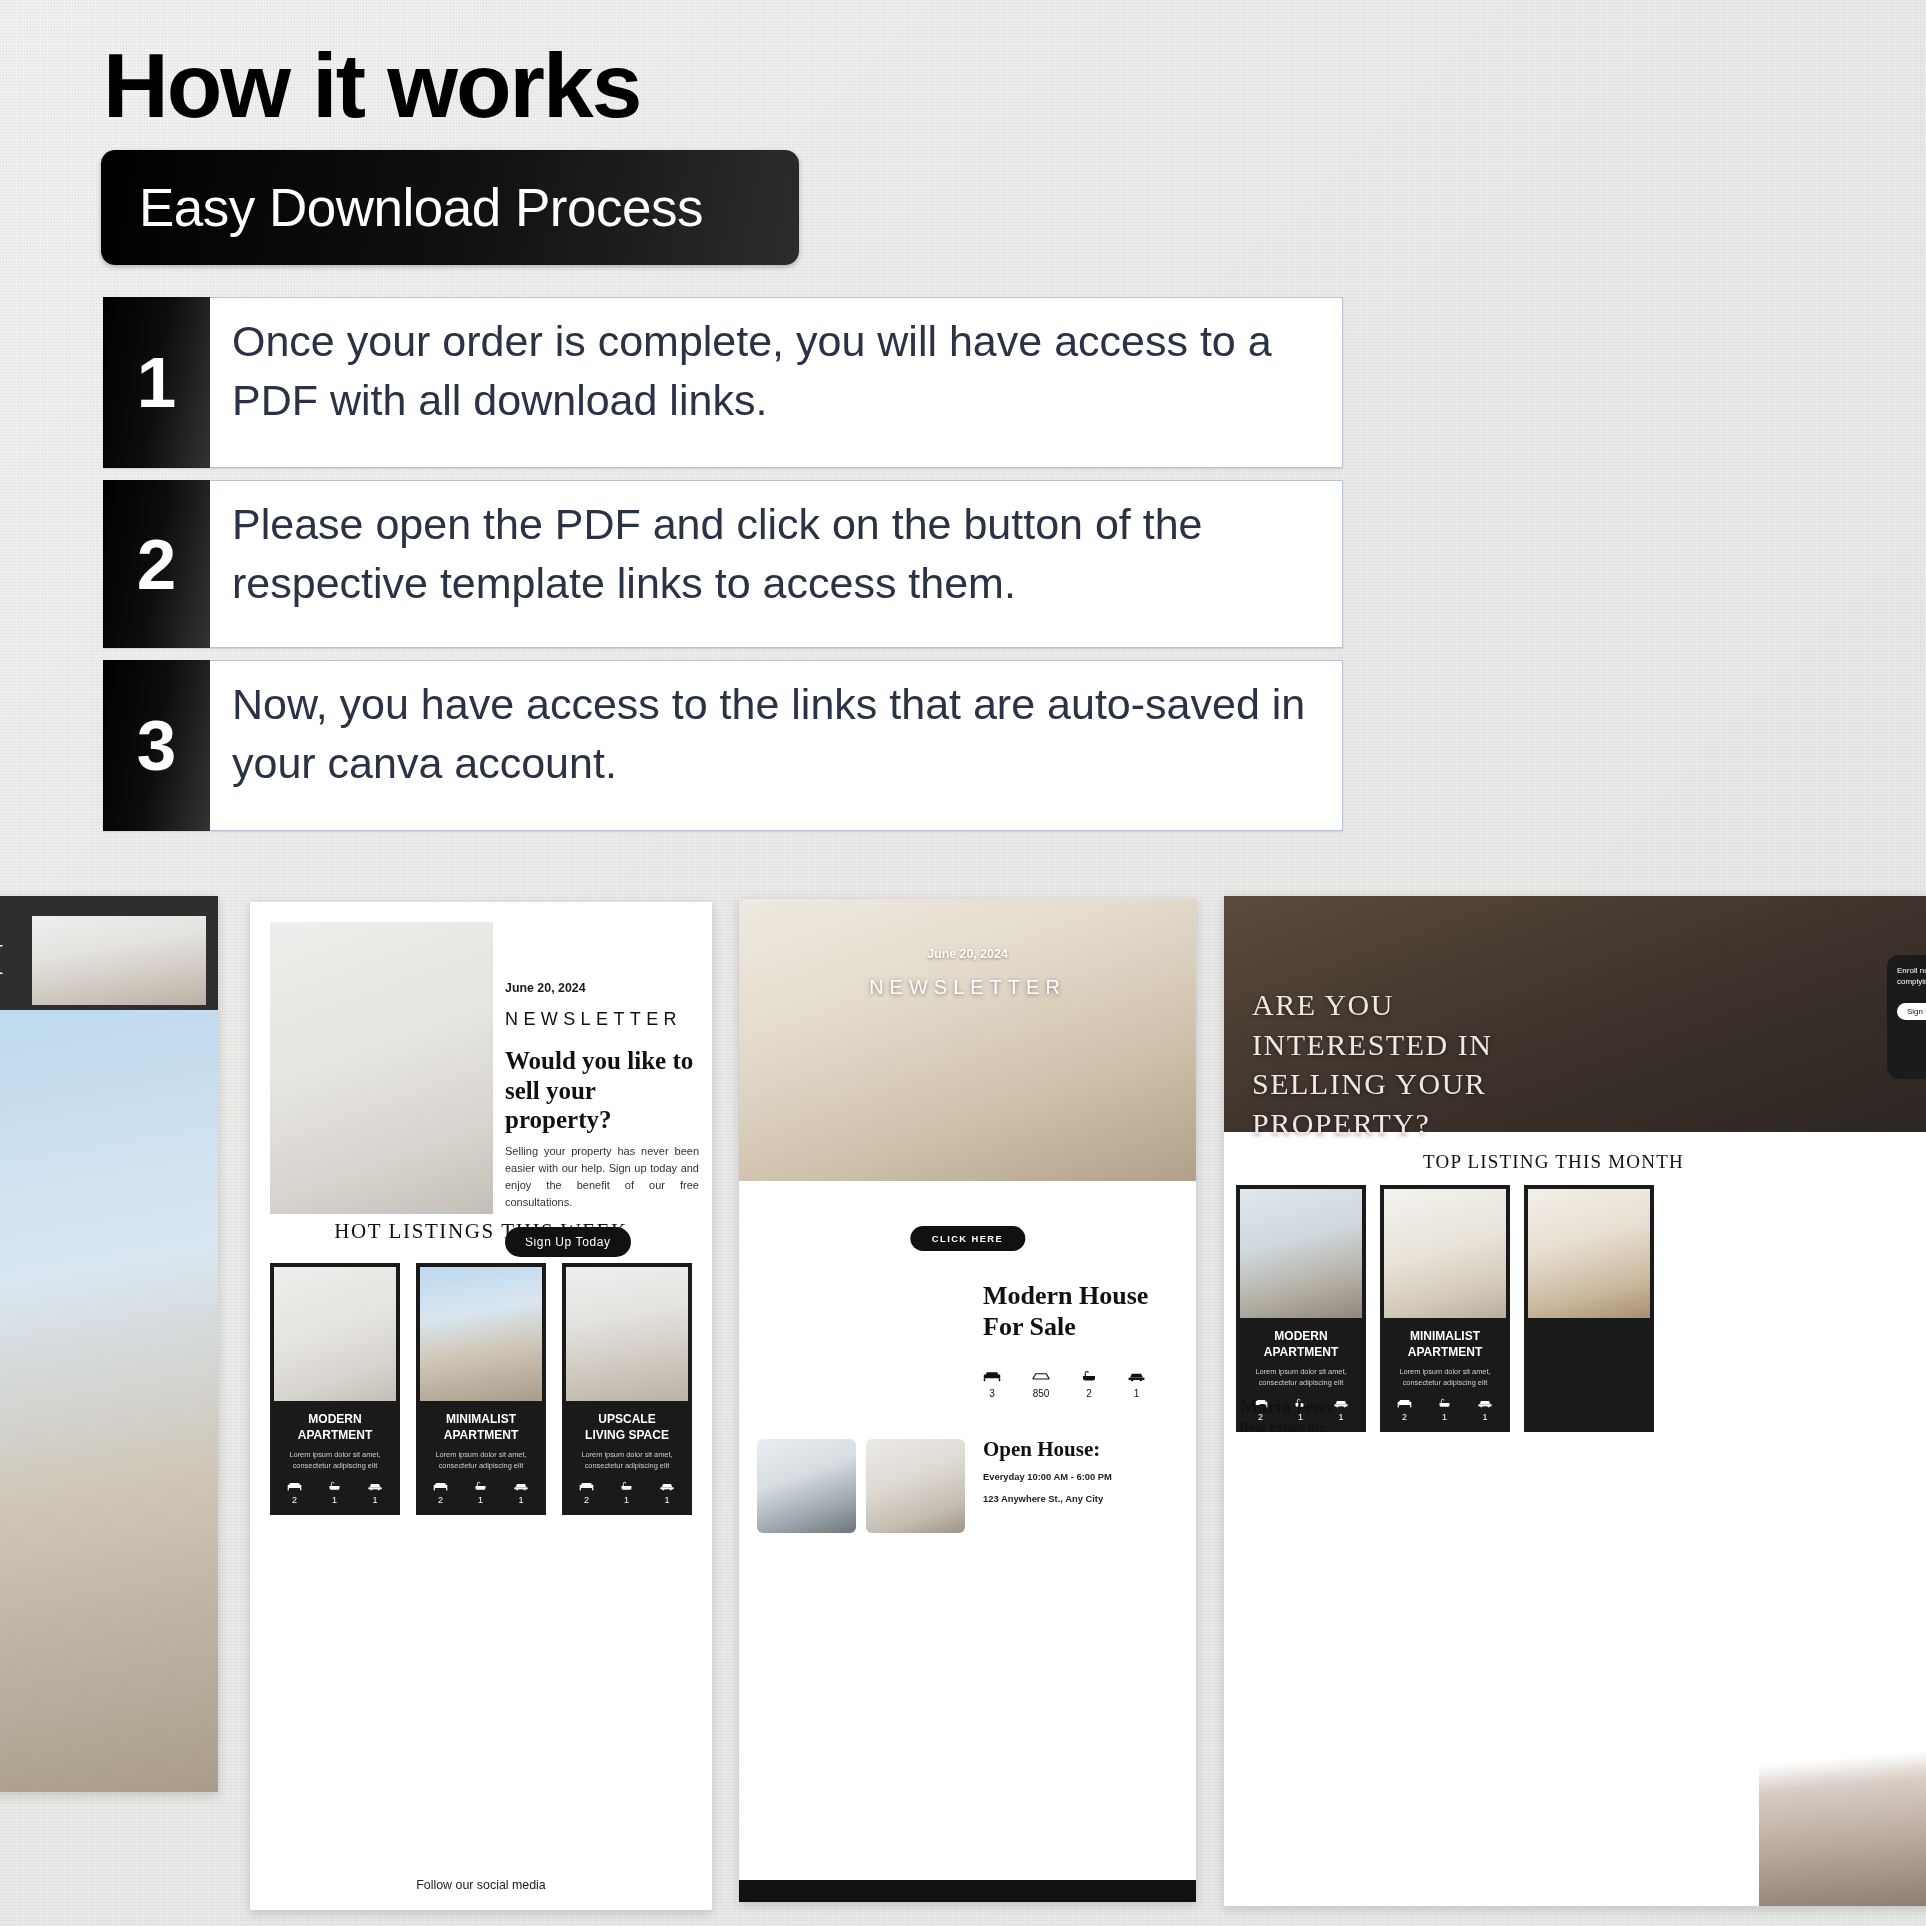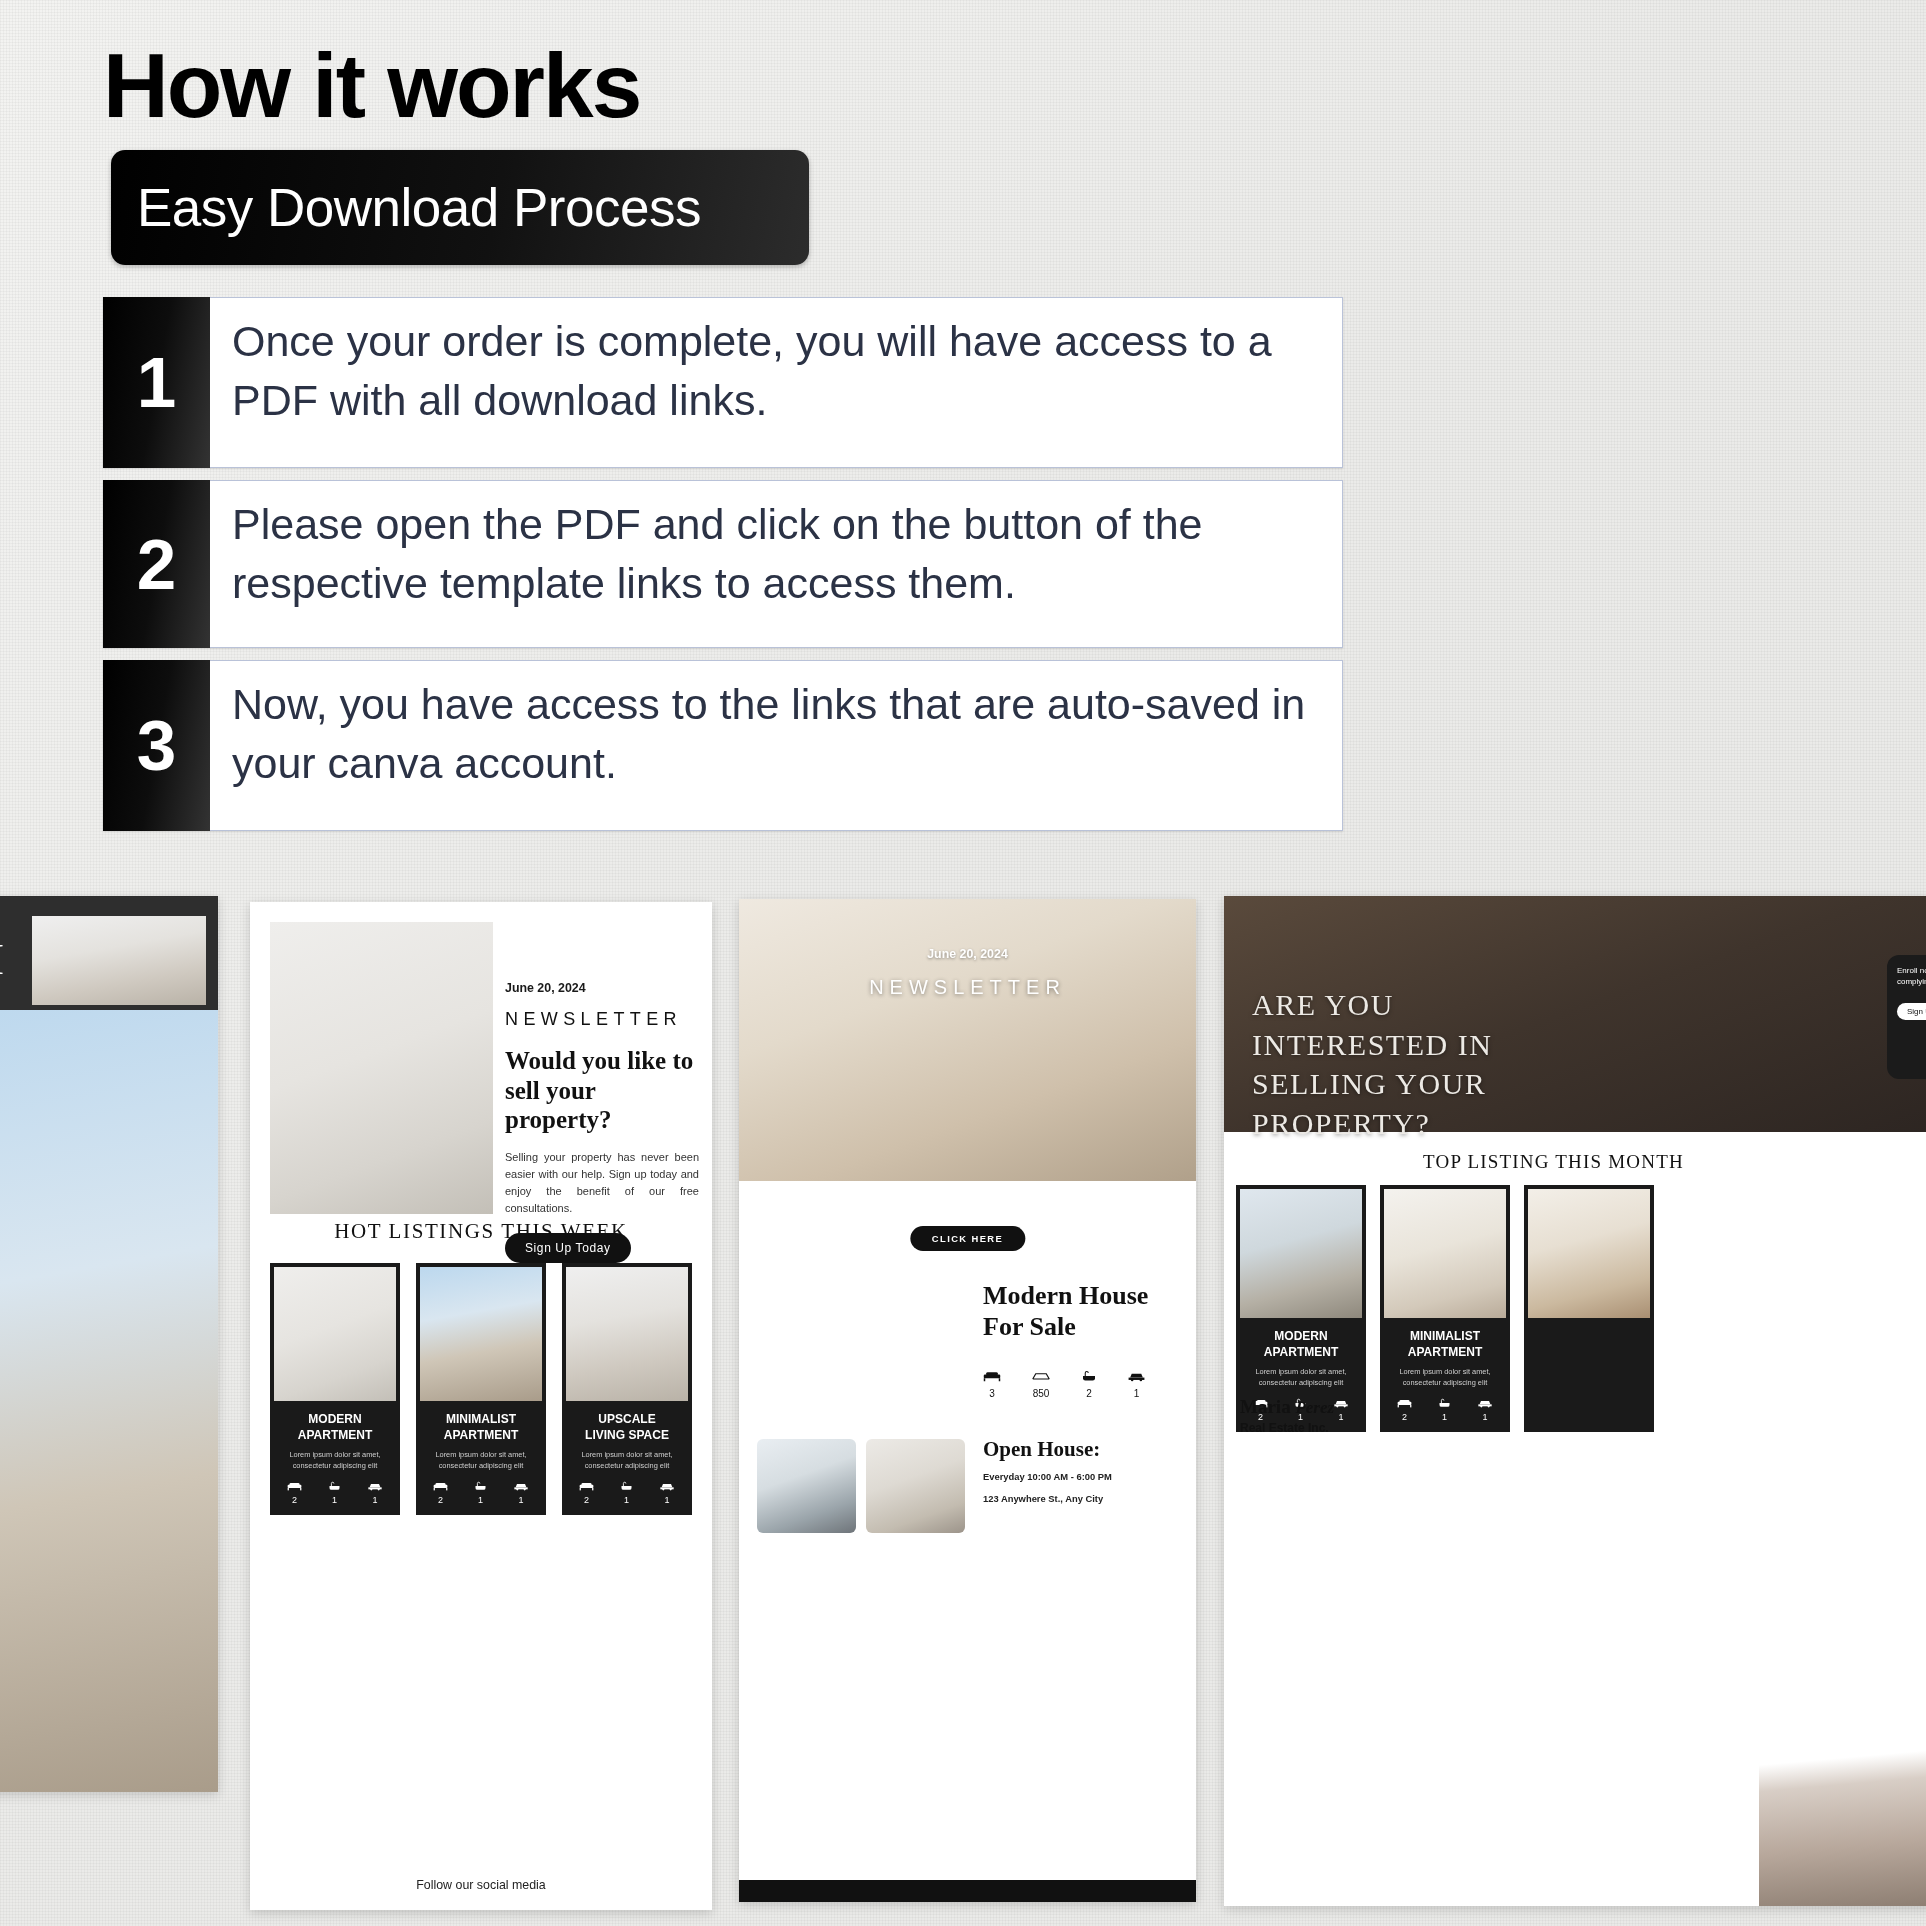--- a/index.html
+++ b/index.html
@@ -16,24 +16,24 @@
       linear-gradient(135deg, #f3f3f1 0%, #ebebe9 45%, #e9e9e7 100%);
   }
 
   
   .page-title {
     position: absolute; left: 103px; top: 38px;
     font-size: 91px; font-weight: bold; color: #000;
     letter-spacing: -2px; line-height: 1.05;
   }
   .ribbon {
-    position: absolute; left: 111px; top: 150px;
+    position: absolute; left: 101px; top: 150px;
     width: 698px; height: 115px; border-radius: 14px;
     background: linear-gradient(100deg, #000 0%, #111 55%, #2c2c2c 100%);
-    display: flex; align-items: center; padding-left: 26px;
+    display: flex; align-items: center; padding-left: 38px;
     box-shadow: 0 2px 5px rgba(0,0,0,0.25);
   }
   .ribbon-text { color:#fff; font-size: 53px; font-weight: 400; letter-spacing: -0.5px; }
 
   
   .steps { position:absolute; left:103px; top:297px; width:1240px; }
   .step {
     display:flex; background:#fff; border:1px solid #b9c2d8;
     margin-bottom: 12px; box-shadow: 0 1px 2px rgba(0,0,0,0.10);
   }
@@ -64,21 +64,21 @@
   .t1-thumb { position:absolute; right:12px; top:20px; width:174px; height:89px; overflow:hidden; }
   .t1-photo { position:absolute; left:0; top:114px; width:100%; height:782px; }
 
   
   .tpl2 { left:250px; top:6px; width:462px; height:1008px; }
   .t2-img { position:absolute; left:20px; top:20px; width:223px; height:292px; }
   .t2-col { position:absolute; left:255px; top:79px; width:194px; }
   .t2-date { font-size:12.4px; color:#1a1a1a; font-weight:600; }
   .t2-news { font-size:18px; letter-spacing:5.4px; color:#111; margin-top:14px; font-weight:400;}
   .t2-head { font-family:"Liberation Serif", serif; font-size:25px; line-height:1.18; color:#111; margin-top:16px; font-weight:700; }
-  .t2-para { font-size:11px; line-height:1.55; color:#333; margin-top:14px; text-align:justify; }
+  .t2-para { font-size:11px; line-height:1.55; color:#333; margin-top:8px; text-align:justify; }
   .t2-btn { margin-top:16px; display:inline-block; background:#111; color:#fff; font-size:12px;
             padding:8px 20px; border-radius:16px; letter-spacing:0.6px; }
   .t2-hot { position:absolute; left:0; top:317px; width:100%; text-align:center;
             font-family:"Liberation Serif", serif; font-size:21px; letter-spacing:1.6px; color:#111; }
   .t2-cards { position:absolute; left:20px; top:361px; width:423px; display:flex; gap:16px; }
   .lcard { width:130px; background:#1a1a1a; padding:4px 4px 10px; }
   .lcard-img { width:100%; height:134px; }
   .lcard-title { color:#fff; font-size:12px; font-weight:bold; text-align:center; line-height:1.35; margin-top:10px; }
   .lcard-desc { color:#cfcfcf; font-size:7.4px; text-align:center; line-height:1.4; margin-top:7px; padding:0 6px; }
   .lcard-specs { display:flex; justify-content:space-around; margin-top:10px; }

